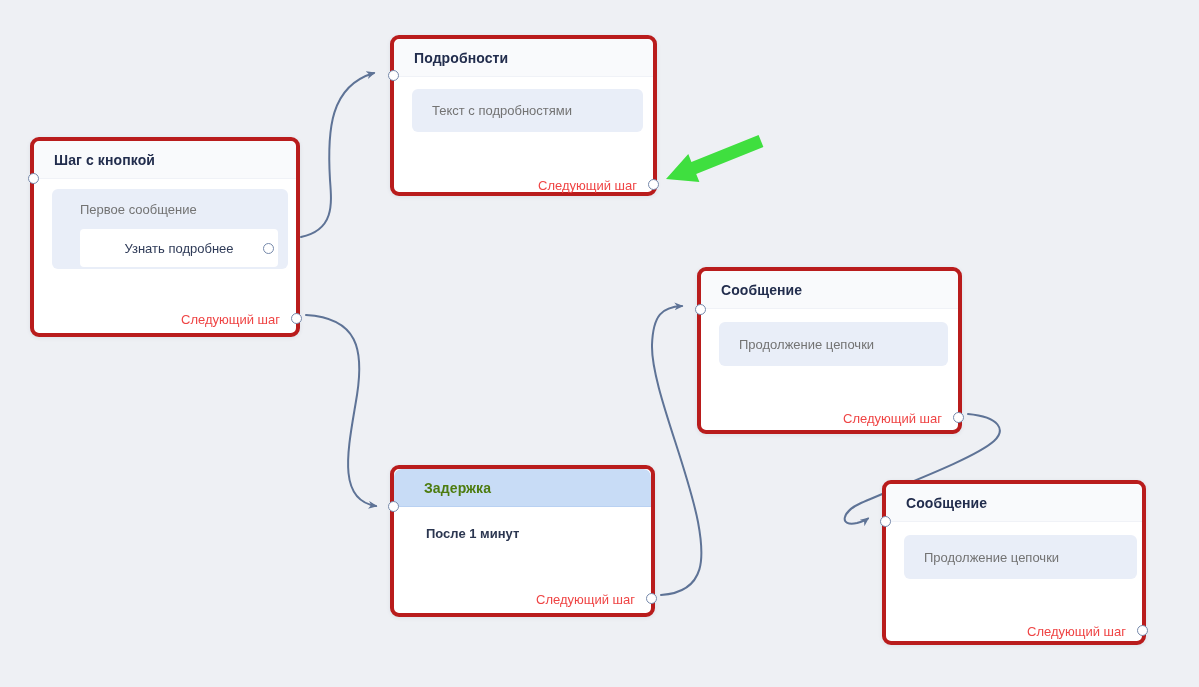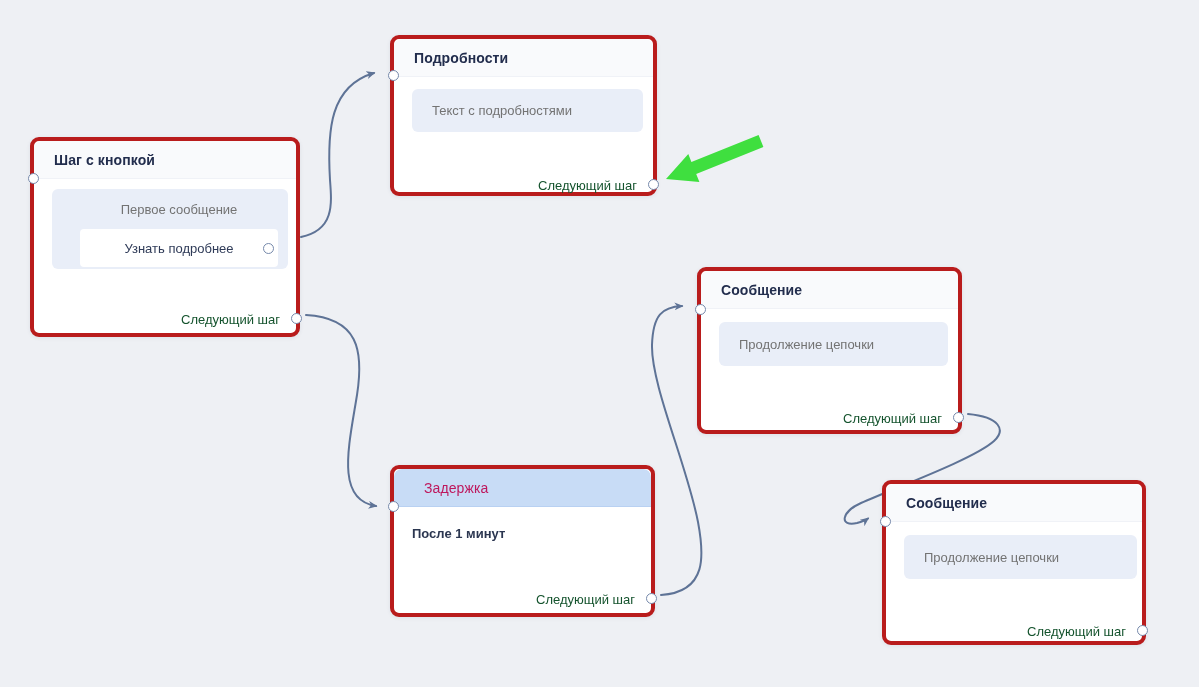--- a/index.html
+++ b/index.html
@@ -7,41 +7,41 @@
   .canvas{position:relative;width:1199px;height:687px;background:#eef0f4;overflow:hidden;}
   .edges{position:absolute;left:0;top:0;width:1199px;height:687px;pointer-events:none;}
 
   .node{position:absolute;background:#ffffff;border:4px solid #b91c1c;border-radius:9px;
         box-shadow:0 1px 4px rgba(40,55,90,0.08);box-sizing:border-box;}
   .node-header{height:38px;background:#f9fafc;border-bottom:1px solid #f0f2f7;
         border-radius:8px 8px 0 0;display:flex;align-items:center;padding:0 20px;box-sizing:border-box;}
   .node-title{font-size:14px;font-weight:bold;color:#222d4d;letter-spacing:.1px;}
 
   .node-header.delay{background:#c8dcf6;border-bottom:1px solid #b9d1f2;padding:0 30px;}
-  .node-header.delay .node-title{color:#be185d;font-weight:normal;}
+  .node-header.delay .node-title{color:#4d7c0f;font-weight:bold;}
 
   .panel{position:absolute;background:#e9eef8;border-radius:6px;box-sizing:border-box;}
   .panel-text{font-size:13px;color:#737373;}
 
   .btn{position:relative;background:#ffffff;border-radius:4px;height:38px;margin-top:12px;
        display:flex;align-items:center;justify-content:center;font-size:13px;color:#2f3b58;cursor:pointer;}
 
-  .body-text{position:absolute;left:18px;font-size:13px;font-weight:bold;color:#2b3650;}
+  .body-text{position:absolute;left:32px;font-size:13px;font-weight:bold;color:#2b3650;}
 
   .footer{position:absolute;right:16px;height:18px;display:flex;align-items:center;}
-  .footer-label{font-size:13px;color:#14532d;cursor:pointer;}
+  .footer-label{font-size:13px;color:#ef4444;cursor:pointer;}
 
   .port{position:absolute;width:11px;height:11px;border-radius:50%;background:#ffffff;
         border:1.5px solid #7689ab;box-sizing:border-box;cursor:crosshair;}
   .port-left{left:-6px;}
   .port-right{right:-6px;}
   .port-btn{right:4px;top:50%;margin-top:-5.5px;}
 
   
-  #n1{left:30px;top:137px;width:270px;height:200px;text-align:center;}
+  #n1{left:30px;top:137px;width:270px;height:200px;}
   #n1 .panel{left:18px;top:48px;width:236px;height:80px;padding:13px 10px 9px 28px;}
   #n1 .port-left{top:32px;}  #n1 .port-right{top:172px;} #n1 .footer{top:169px;}
 
   #n2{left:390px;top:35px;width:267px;height:161px;}
   #n2 .panel{left:18px;top:50px;width:231px;height:43px;display:flex;align-items:center;padding:0 20px;}
   #n2 .port-left{top:31px;}  #n2 .port-right{top:140px;} #n2 .footer{top:137px;}
 
   #n3{left:697px;top:267px;width:265px;height:167px;}
   #n3 .panel{left:18px;top:51px;width:229px;height:44px;display:flex;align-items:center;padding:0 20px;}
   #n3 .port-left{top:33px;}  #n3 .port-right{top:141px;} #n3 .footer{top:138px;}

